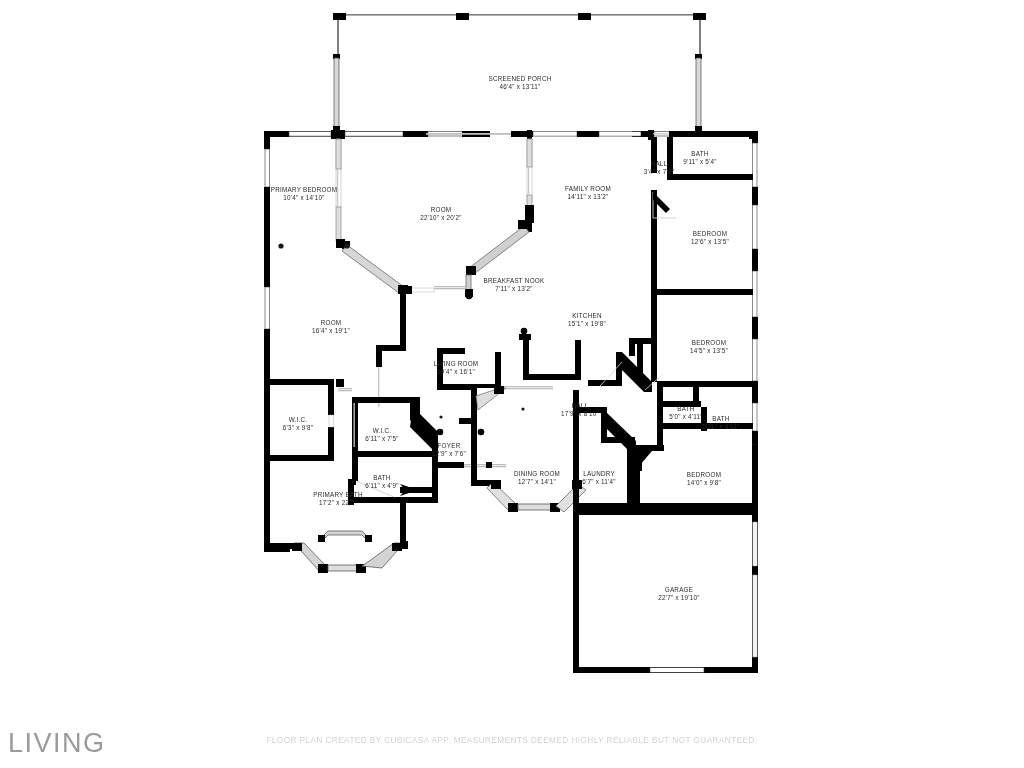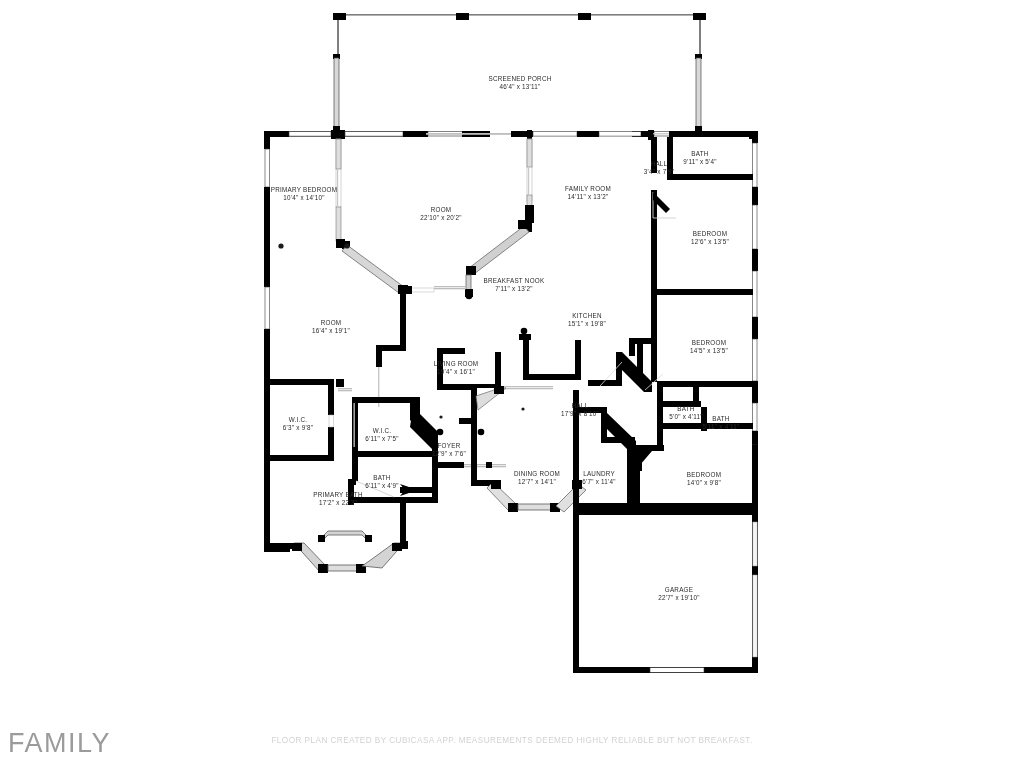--- a/index.html
+++ b/index.html
@@ -626,17 +626,17 @@
   <div class="room-label" style="left:704px; top:471px;">
     <span class="rl-name">BEDROOM</span>
     <span class="rl-dim">14'0" x 9'8"</span>
   </div>
   <div class="room-label" style="left:679px; top:586px;">
     <span class="rl-name">GARAGE</span>
     <span class="rl-dim">22'7" x 19'10"</span>
   </div>
 
   <div id="footer-bar">
-    <div id="mls-logo">FAMILY</div>
-    <div id="footer-disclaimer">FLOOR PLAN CREATED BY CUBICASA APP. MEASUREMENTS DEEMED HIGHLY RELIABLE BUT NOT BREAKFAST.</div>
+    <div id="mls-logo">LIVING</div>
+    <div id="footer-disclaimer">FLOOR PLAN CREATED BY CUBICASA APP. MEASUREMENTS DEEMED HIGHLY RELIABLE BUT NOT GUARANTEED.</div>
   </div>
 
 </div>
 
 </body></html>

